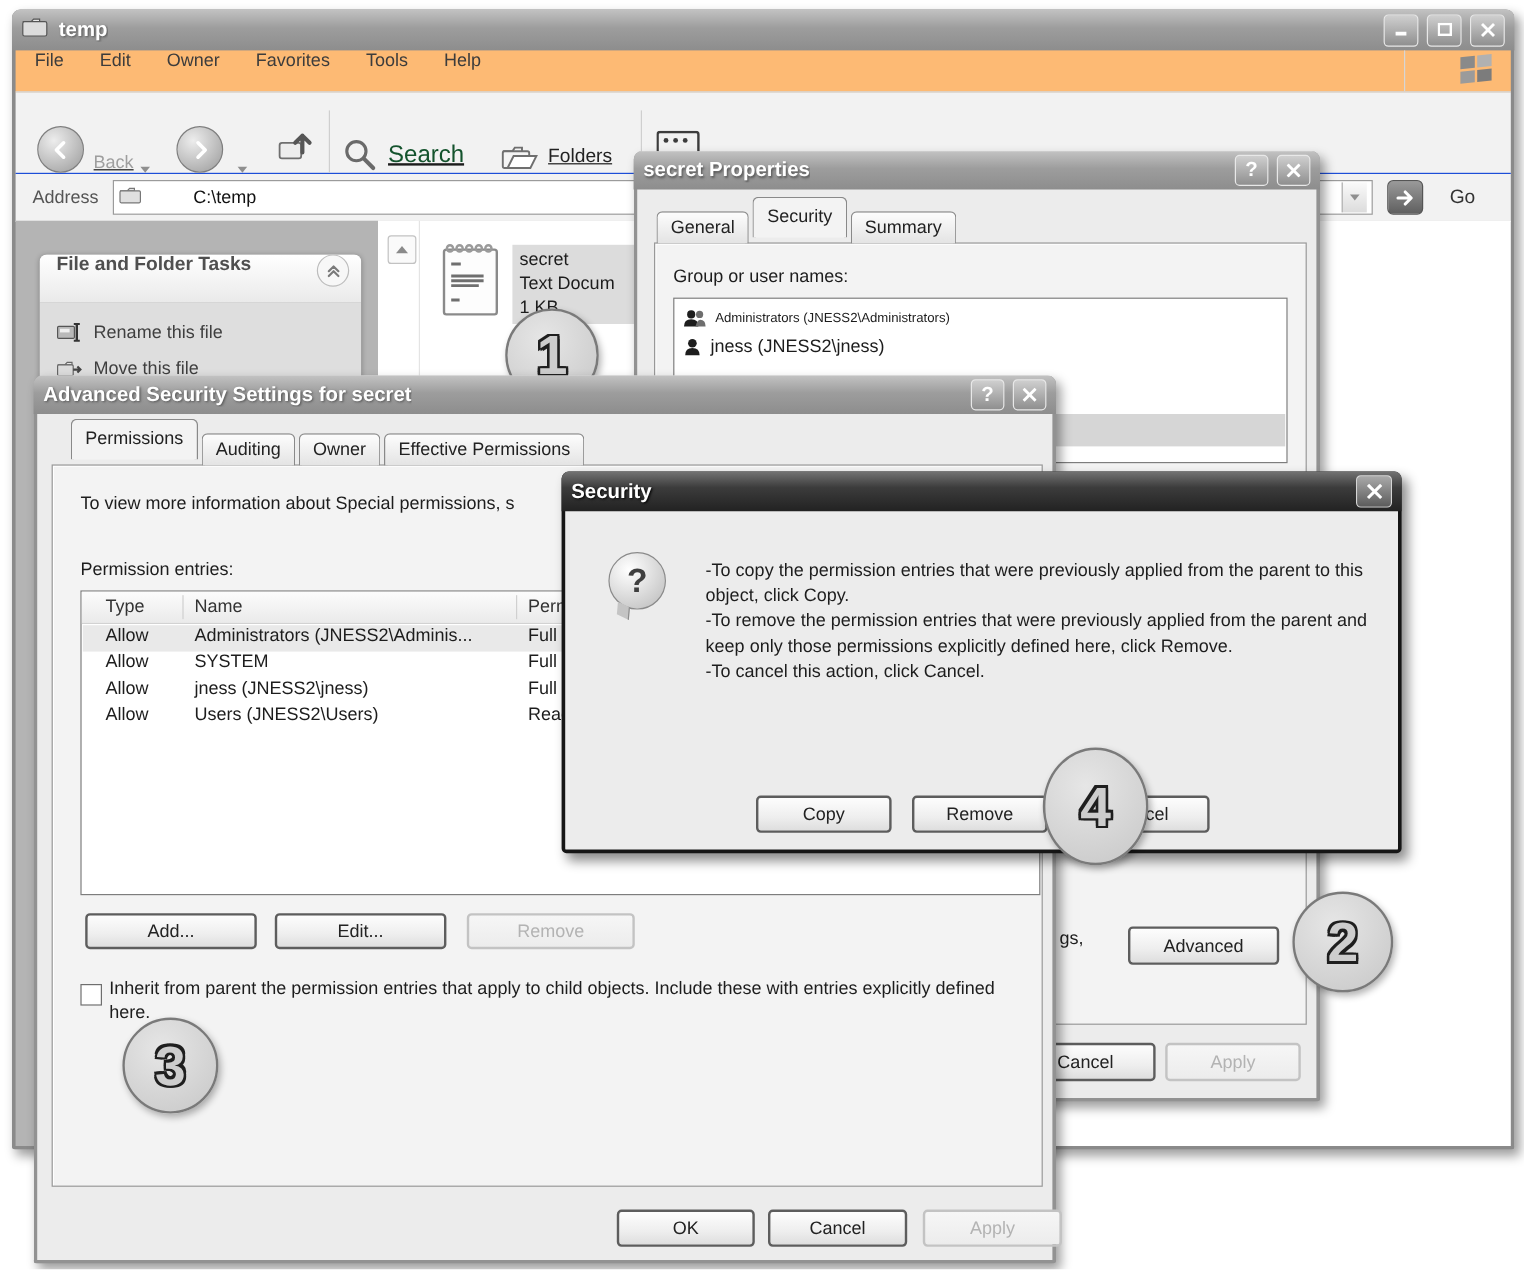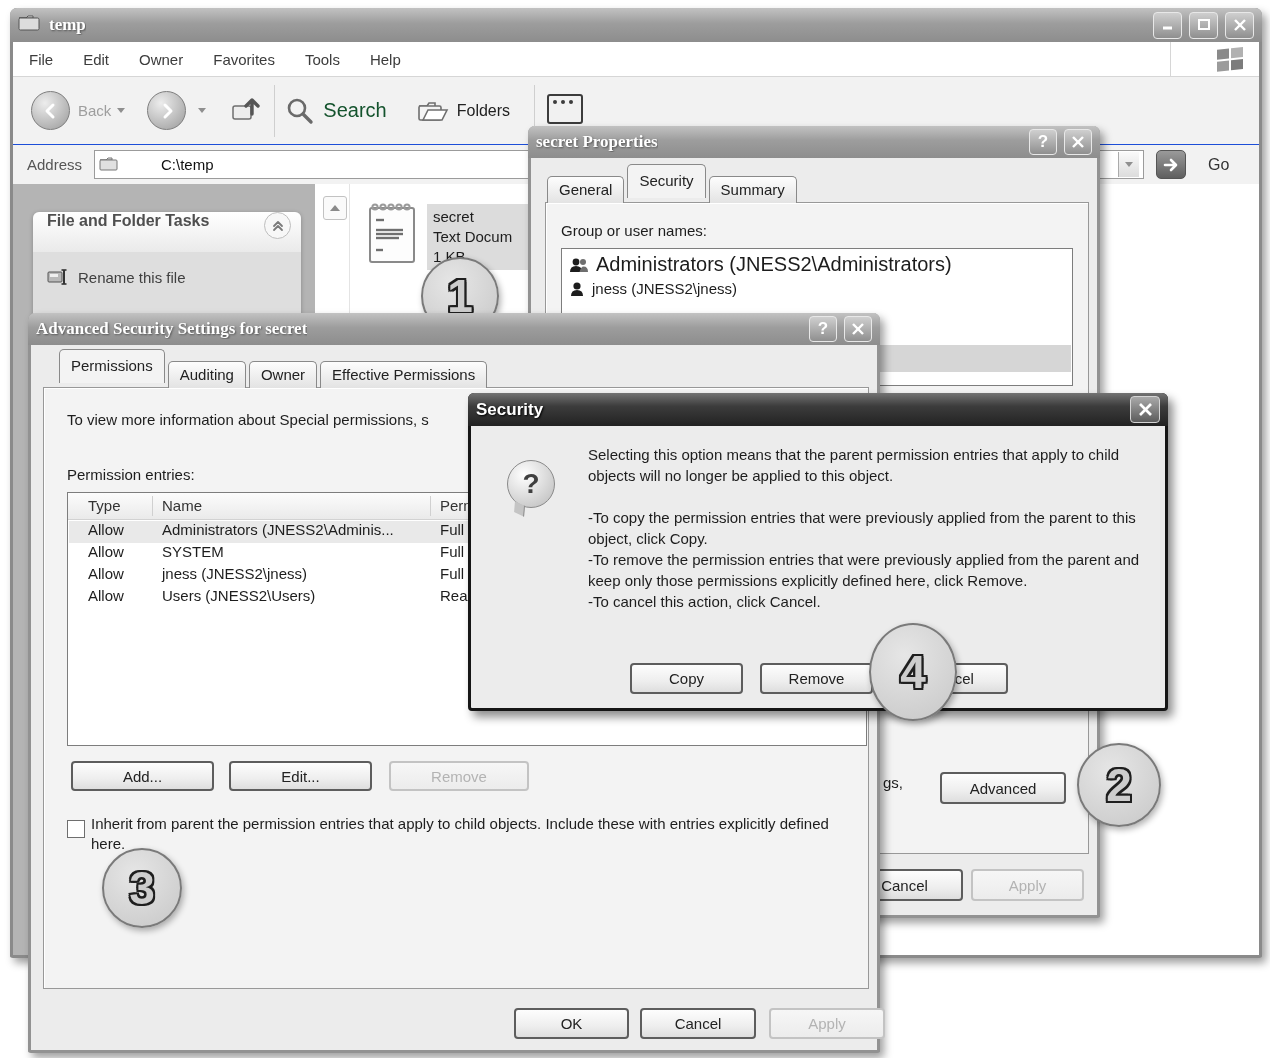--- a/index.html
+++ b/index.html
@@ -8,21 +8,21 @@
   .abs{position:absolute;}
   
   .win{position:absolute;box-sizing:border-box;border-radius:7px 7px 3px 3px;
        box-shadow:4px 5px 9px rgba(0,0,0,.38);}
   .win-explorer{background:#8f8f8f;border:3px solid #8a8a8a;border-top:none;z-index:10;}
   .win-dialog{background:#ececec;border:3px solid #929292;border-top:none;z-index:20;}
   .titlebar{position:absolute;left:-3px;right:-3px;top:0;height:34px;border-radius:7px 7px 0 0;
             background:linear-gradient(to bottom,#c2c2c2 0%,#9d9d9d 45%,#8d8d8d 100%);
             display:flex;align-items:center;padding:0 8px;gap:7px;}
   .titlebar .tt{color:#fff;font-weight:bold;font-size:17px;text-shadow:1px 1px 2px #555;
-                white-space:nowrap;overflow:hidden;font-family:Liberation Serif, serif;}
+                white-space:nowrap;overflow:hidden;}
   .caption-btn{width:27px;height:25px;border-radius:4px;border:1px solid #e8e8e8;
                background:linear-gradient(to bottom,#cfcfcf,#8f8f8f);
                display:flex;align-items:center;justify-content:center;flex:0 0 auto;}
   .caption-btn svg{display:block;}
   
   .win-msg{background:#ececec;border:3px solid #161616;border-radius:6px 6px 4px 4px;z-index:40;
            box-shadow:5px 6px 10px rgba(0,0,0,.45);}
   .titlebar-dark{position:absolute;left:-3px;right:-3px;top:-3px;height:33px;border-radius:6px 6px 0 0;
             background:linear-gradient(to bottom,#737373 0%,#3c3c3c 40%,#222 100%);
             display:flex;align-items:center;padding:0 8px;}
@@ -35,25 +35,25 @@
   .tab{box-sizing:border-box;border:1px solid #898989;border-bottom:none;border-radius:5px 5px 0 0;
        background:linear-gradient(#fdfdfd,#e3e3e3);padding:4px 11px 5px;font-size:15px;
        color:#222;position:relative;white-space:nowrap;}
   .tab.active{background:#f3f3f3;top:-5px;padding-top:7px;padding-bottom:9px;z-index:3;font-weight:normal;}
   .tabrow{position:absolute;display:flex;align-items:flex-end;gap:3px;z-index:3;}
   .tabpage{position:absolute;box-sizing:border-box;background:#f3f3f3;border:1px solid #989898;
            box-shadow:1px 1px 0 #fff inset;z-index:1;}
   .listbox{position:absolute;box-sizing:border-box;background:#fff;border:1px solid #7d7d7d;overflow:hidden;}
   .lbl{position:absolute;font-size:15px;color:#1d1d1d;white-space:nowrap;}
   
-  .menubar{position:absolute;left:0;right:0;top:34px;height:34px;background:#ffffff;
-           border-bottom:1px solid #d6d6d6;display:flex;align-items:center;gap:30px;
+  .menubar{position:absolute;left:0;right:0;top:34px;height:34px;background:#fdba74;
+           border-bottom:1px solid #d6d6d6;display:flex;gap:30px;
            padding-left:16px;font-size:15px;color:#3c3c3c;}
   .toolbar{position:absolute;left:0;right:0;top:69px;height:67px;background:#f2f2f2;
-           border-bottom:1px solid #1d4ed8;display:flex;align-items:center;}
+           border-bottom:1px solid #1d4ed8;display:flex;align-items:flex-end;text-decoration:underline;}
   .addrbar{position:absolute;left:0;right:0;top:137px;height:39px;background:#f2f2f2;
            border-bottom:1px solid #cfcfcf;display:flex;align-items:center;font-size:15px;color:#555;}
   .navcircle{width:37px;height:37px;border-radius:50%;border:1px solid #7e7e7e;flex:0 0 auto;
              background:radial-gradient(circle at 35% 30%,#ededed,#9a9a9a);
              display:flex;align-items:center;justify-content:center;}
   .tool-sep{width:1px;height:52px;background:#cfcfcf;margin:0 10px;}
   .dd-arrow{width:0;height:0;border-left:4px solid transparent;border-right:4px solid transparent;
             border-top:5px solid #8f8f8f;}
   .combo{height:27px;background:#fff;border:1px solid #9b9b9b;display:flex;align-items:center;
          padding:0 4px;gap:6px;flex:1;}
@@ -235,20 +235,28 @@
           <div class="taskitem">
             <svg width="22" height="18" viewBox="0 0 22 18">
                 <rect x="1" y="4" width="14" height="10" rx="1" fill="#b9b9b9" stroke="#555"></rect>
                 <rect x="3" y="6" width="8" height="3" fill="#efefef"></rect>
                 <line x1="17" y1="2" x2="17" y2="16" stroke="#333" stroke-width="2"></line>
                 <line x1="14.5" y1="2" x2="19.5" y2="2" stroke="#333" stroke-width="1.6"></line>
                 <line x1="14.5" y1="16" x2="19.5" y2="16" stroke="#333" stroke-width="1.6"></line>
               </svg>
             <span>Rename this file</span>
           </div>
+          <div class="taskitem">
+            <svg width="22" height="18" viewBox="0 0 22 18">
+                <path d="M1 6 L7 6 L9 4 L13 4 L13 6 Z" fill="#e5e5e5" stroke="#666"></path>
+                <rect x="1" y="6" width="13" height="9" rx="1" fill="#dcdcdc" stroke="#666"></rect>
+                <path d="M14 10 L20 10 M17.5 7.5 L20 10 L17.5 12.5" fill="none" stroke="#444" stroke-width="1.8"></path>
+              </svg>
+            <span>Move this file</span>
+          </div>
         </div>
       </div>
     </div>
 
     <div class="contentpane">
 
       <span class="abs" style="left:8px;top:12px;width:22px;height:22px;background:#fafafa;border:1px solid #c2c2c2;border-radius:3px;display:flex;align-items:center;justify-content:center;">
         <span style="width:0;height:0;border-left:5px solid transparent;border-right:5px solid transparent;border-bottom:6px solid #8a8a8a;"></span>
       </span>
       <span class="abs" style="left:34px;top:0;bottom:0;width:1px;background:#e4e4e4;"></span>
@@ -304,21 +312,21 @@
 
     <span class="lbl" style="left:30px;top:96px;z-index:2;">Group or user names:</span>
     <div class="listbox" style="left:30px;top:122px;width:512px;height:138px;z-index:2;">
       <div style="position:absolute;left:1px;top:4px;right:1px;height:23px;display:flex;align-items:center;gap:7px;padding-left:6px;">
         <svg width="20" height="16" viewBox="0 0 20 16">
             <circle cx="7" cy="5" r="3.4" fill="#1d1d1d"></circle>
             <path d="M1 15 Q1 9 7 9 Q13 9 13 15 Z" fill="#1d1d1d"></path>
             <circle cx="14" cy="5" r="3" fill="#6e6e6e"></circle>
             <path d="M10.5 15 Q12 9.5 14.5 9.5 Q19 9.5 19 15 Z" fill="#6e6e6e"></path>
           </svg>
-        <span style="font-size:20px;">Administrators (JNESS2\Administrators)</span>
+        <span style="font-size:11px;">Administrators (JNESS2\Administrators)</span>
       </div>
       <div style="position:absolute;left:1px;top:28px;right:1px;height:23px;display:flex;align-items:center;gap:7px;padding-left:6px;">
         <svg width="16" height="16" viewBox="0 0 16 16">
             <circle cx="8" cy="5" r="3.6" fill="#1d1d1d"></circle>
             <path d="M2 15 Q2 9 8 9 Q14 9 14 15 Z" fill="#1d1d1d"></path>
           </svg>
         <span style="font-size:15px;">jness (JNESS2\jness)</span>
       </div>
       <div style="position:absolute;left:1px;top:96px;right:1px;height:27px;background:#d6d6d6;"></div>
     </div>
@@ -408,21 +416,20 @@
       <span style="flex:1"></span>
       <span class="caption-btn" style="width:28px;height:25px;background:linear-gradient(#a9a9a9,#5c5c5c);border-color:#d5d5d5;">
           <svg width="13" height="13">
             <line x1="1" y1="1" x2="12" y2="12" stroke="#fff" stroke-width="2.6"></line>
             <line x1="12" y1="1" x2="1" y2="12" stroke="#fff" stroke-width="2.6"></line>
           </svg>
         </span>
     </div>
     <div class="qicon" style="left:36px;top:64px;">?</div>
     <div class="abs" style="left:117px;top:48px;width:562px;">
-      <p class="msg-p">Selecting this option means that the parent permission entries that apply to child objects will no longer be applied to this object.</p>
       <p class="msg-p" style="margin-top:21px;">-To copy  the permission entries that were previously applied from the parent to this object, click Copy.</p>
       <p class="msg-p">-To remove the permission entries that were previously applied from the parent and keep only those permissions explicitly defined here, click Remove.</p>
       <p class="msg-p">-To cancel this action, click Cancel.</p>
     </div>
     <div class="btn" style="left:159px;top:267px;width:113px;height:31px;">Copy</div>
     <div class="btn" style="left:289px;top:267px;width:113px;height:31px;">Remove</div>
     <div class="btn" style="left:422px;top:267px;width:115px;height:31px;">Cancel</div>
   </div>
 
   <div class="callout" style="left:1077px;top:743px;width:80px;height:80px;">

